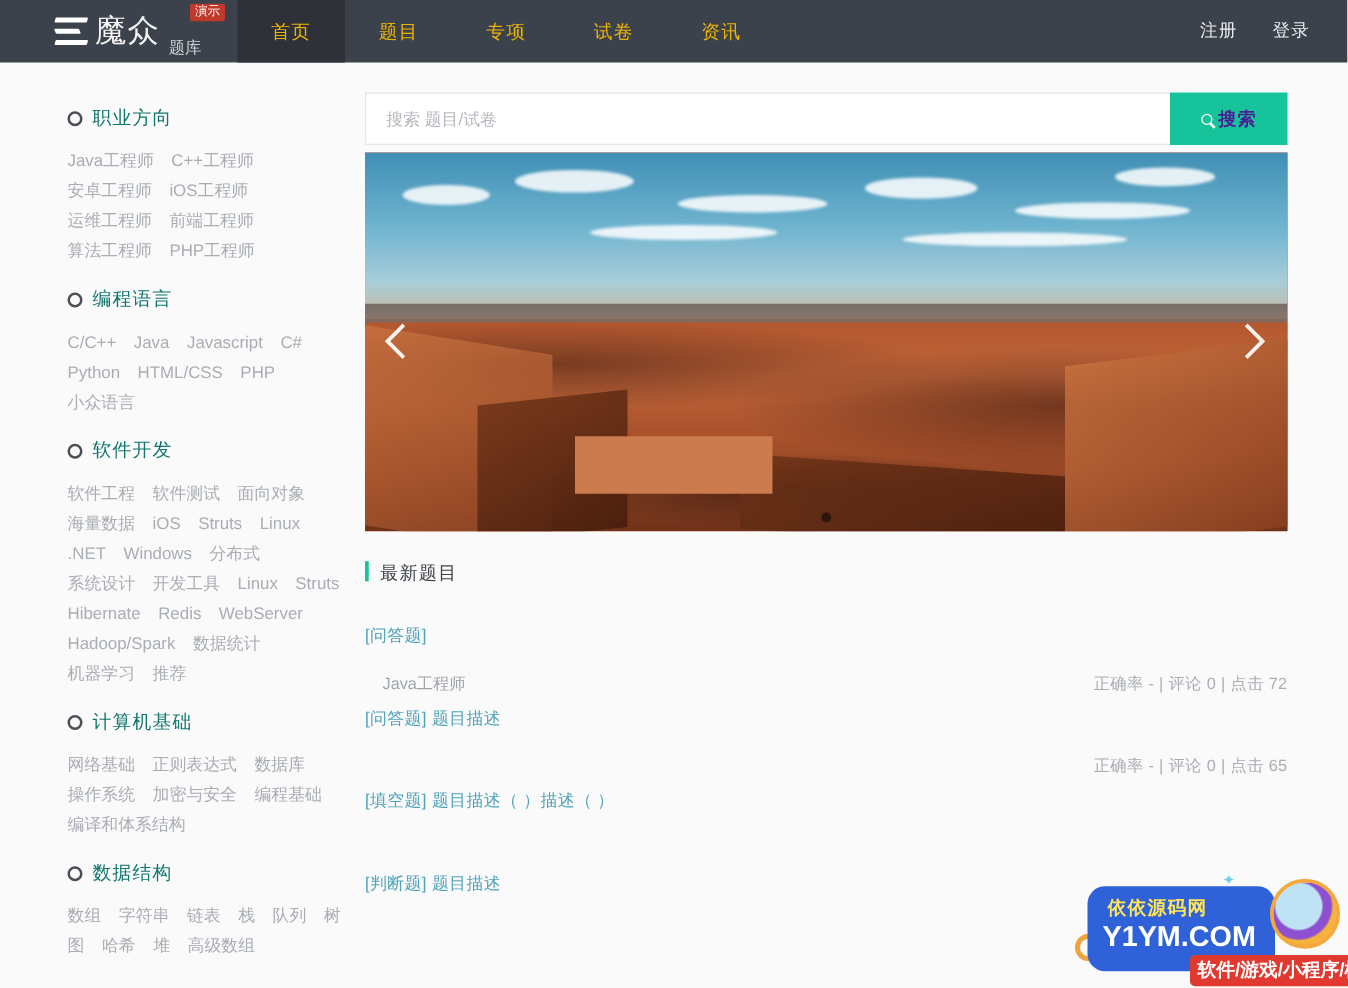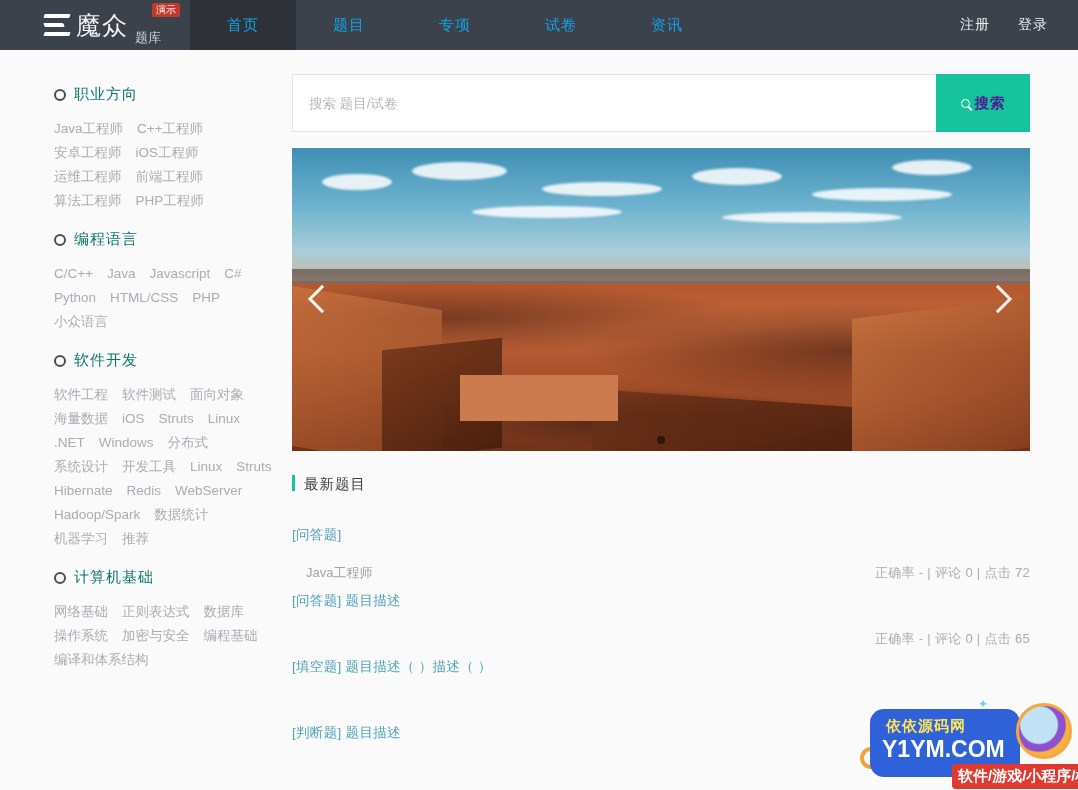--- a/index.html
+++ b/index.html
@@ -68,23 +68,23 @@
     padding: 1px 4px;
     border-radius: 2px;
     letter-spacing: 0;
   }
 
   .nav { display: flex; align-items: stretch; }
   .nav-item {
     display: flex;
     align-items: center;
     justify-content: center;
-    color: #0ea5e9;
+    color: #eab308;
     font-size: 15px;
-    padding: 0 37px;
+    padding: 0 27px;
     text-decoration: none;
     letter-spacing: 1px;
     cursor: pointer;
   }
   .nav-item.active { background: #2e3238; }
 
   .header-right {
     margin-left: auto;
     display: flex;
     align-items: center;
@@ -134,22 +134,22 @@
     font-size: 13.5px;
     line-height: 24px;
     text-decoration: none;
     white-space: nowrap;
     cursor: pointer;
   }
 
   
   .search-row {
     display: flex;
-    height: 58px;
-    margin-bottom: 16px;
+    height: 42px;
+    margin-bottom: 6px;
   }
   .search-input {
     flex: 1;
     border: 1px solid #e2e4e6;
     border-right: none;
     background: #fff;
     padding: 0 16px;
     font-size: 13.5px;
     color: #555;
     font-family: inherit;
@@ -475,20 +475,38 @@
         <a>网络基础</a>
         <a>正则表达式</a>
         <a>数据库</a>
         <a>操作系统</a>
         <a>加密与安全</a>
         <a>编程基础</a>
         <a>编译和体系结构</a>
       </div>
     </div>
 
+    <div class="cat">
+      <div class="cat-title">
+        <span class="ring"></span>
+        <span>数据结构</span>
+      </div>
+      <div class="cat-tags">
+        <a>数组</a>
+        <a>字符串</a>
+        <a>链表</a>
+        <a>栈</a>
+        <a>队列</a>
+        <a>树</a>
+        <a>图</a>
+        <a>哈希</a>
+        <a>堆</a>
+        <a>高级数组</a>
+      </div>
+    </div>
 
   </aside>
 
   <main class="main">
 
     <div class="search-row">
       <input class="search-input" type="text" placeholder="搜索 题目/试卷" style="">
       <button class="search-btn">
         <span class="mag"></span>
         <span>搜索</span>

